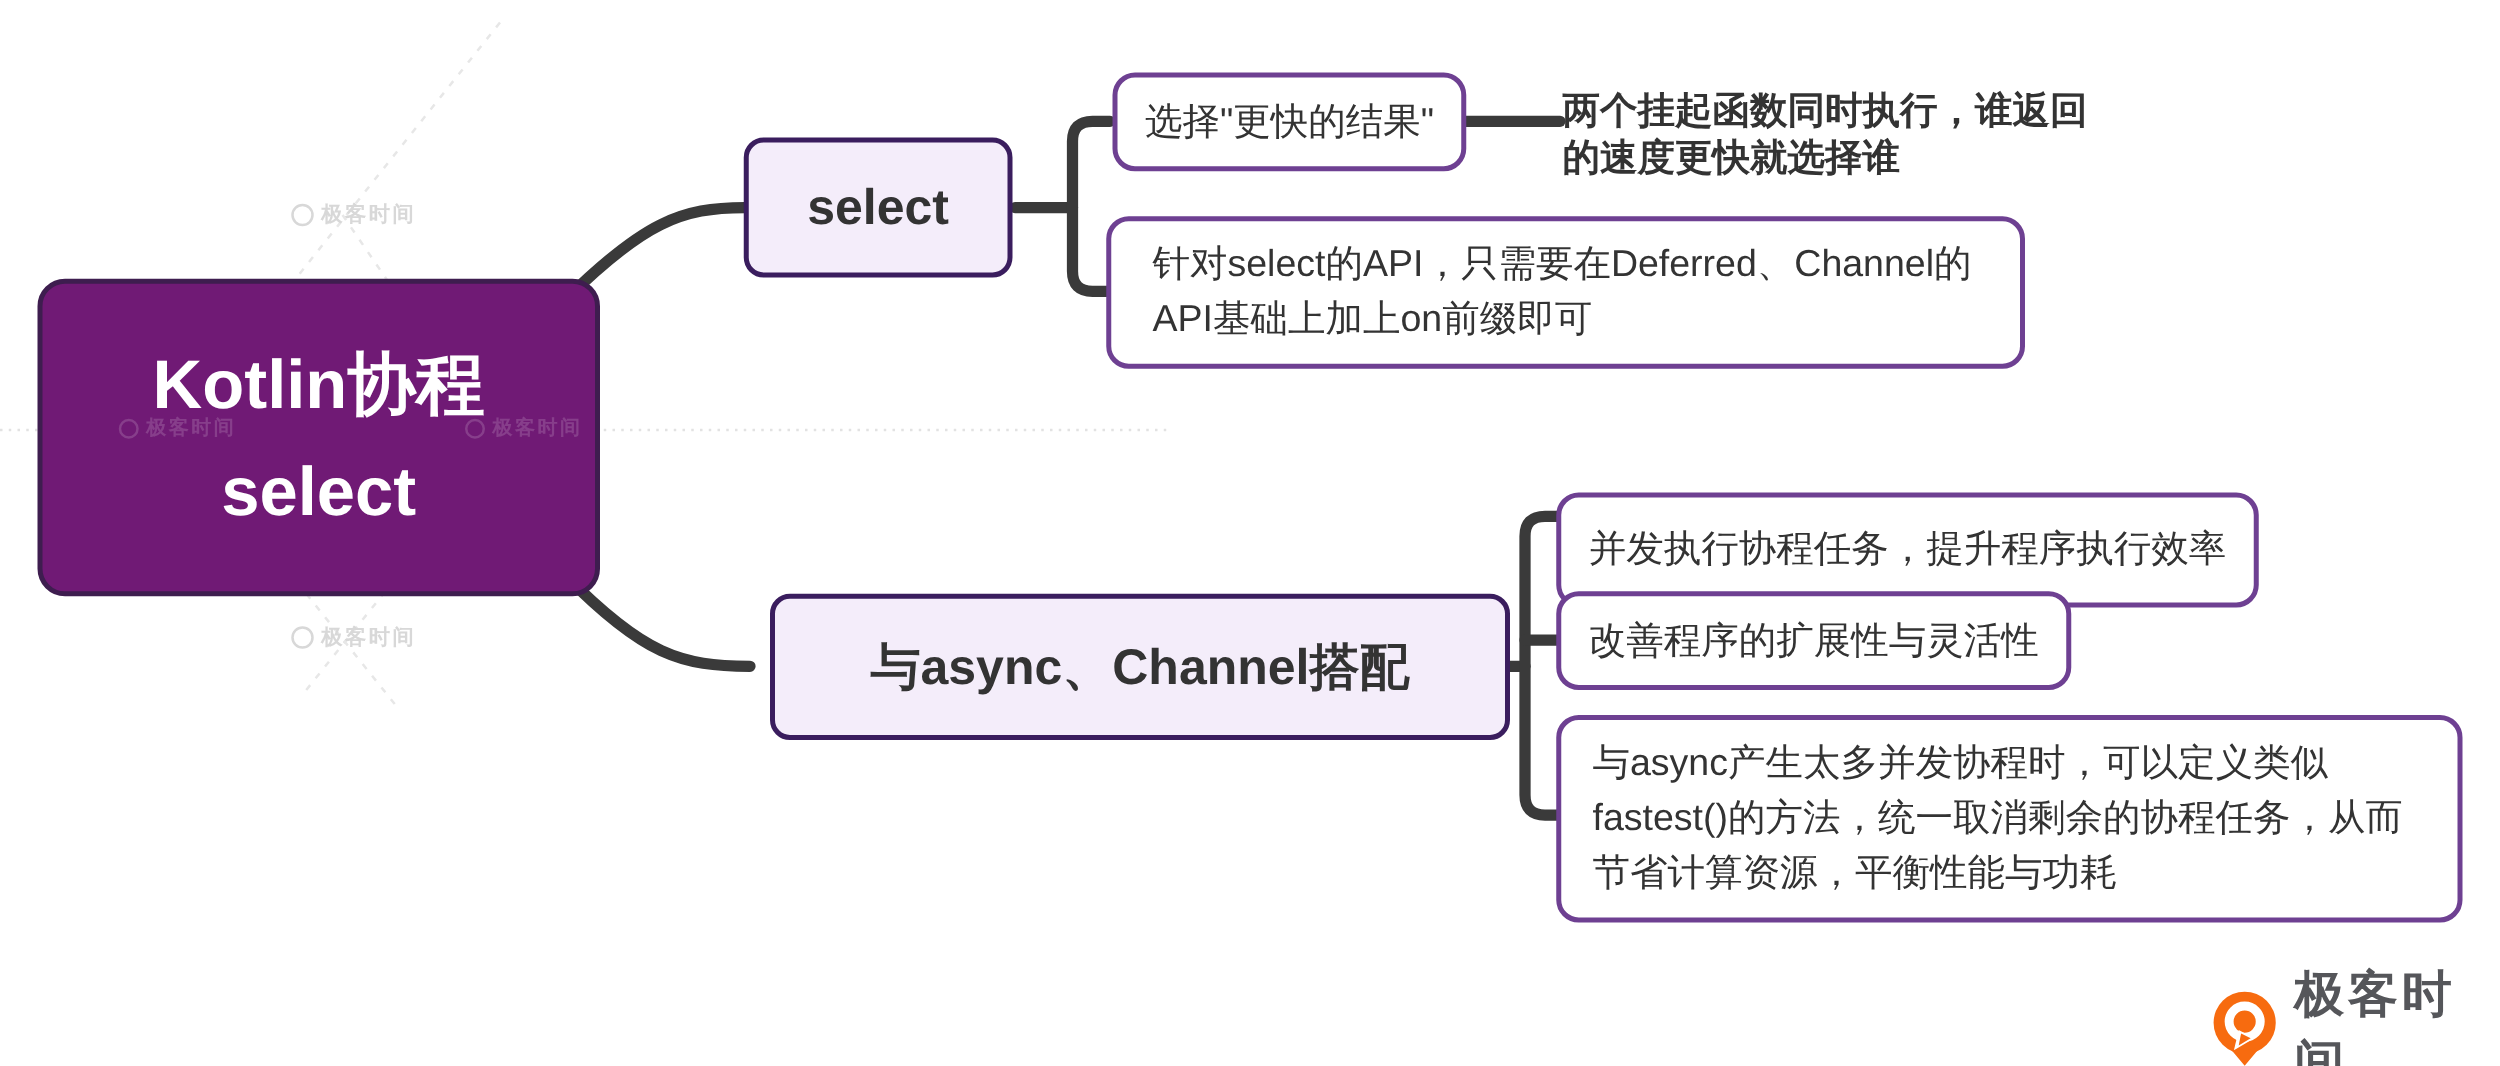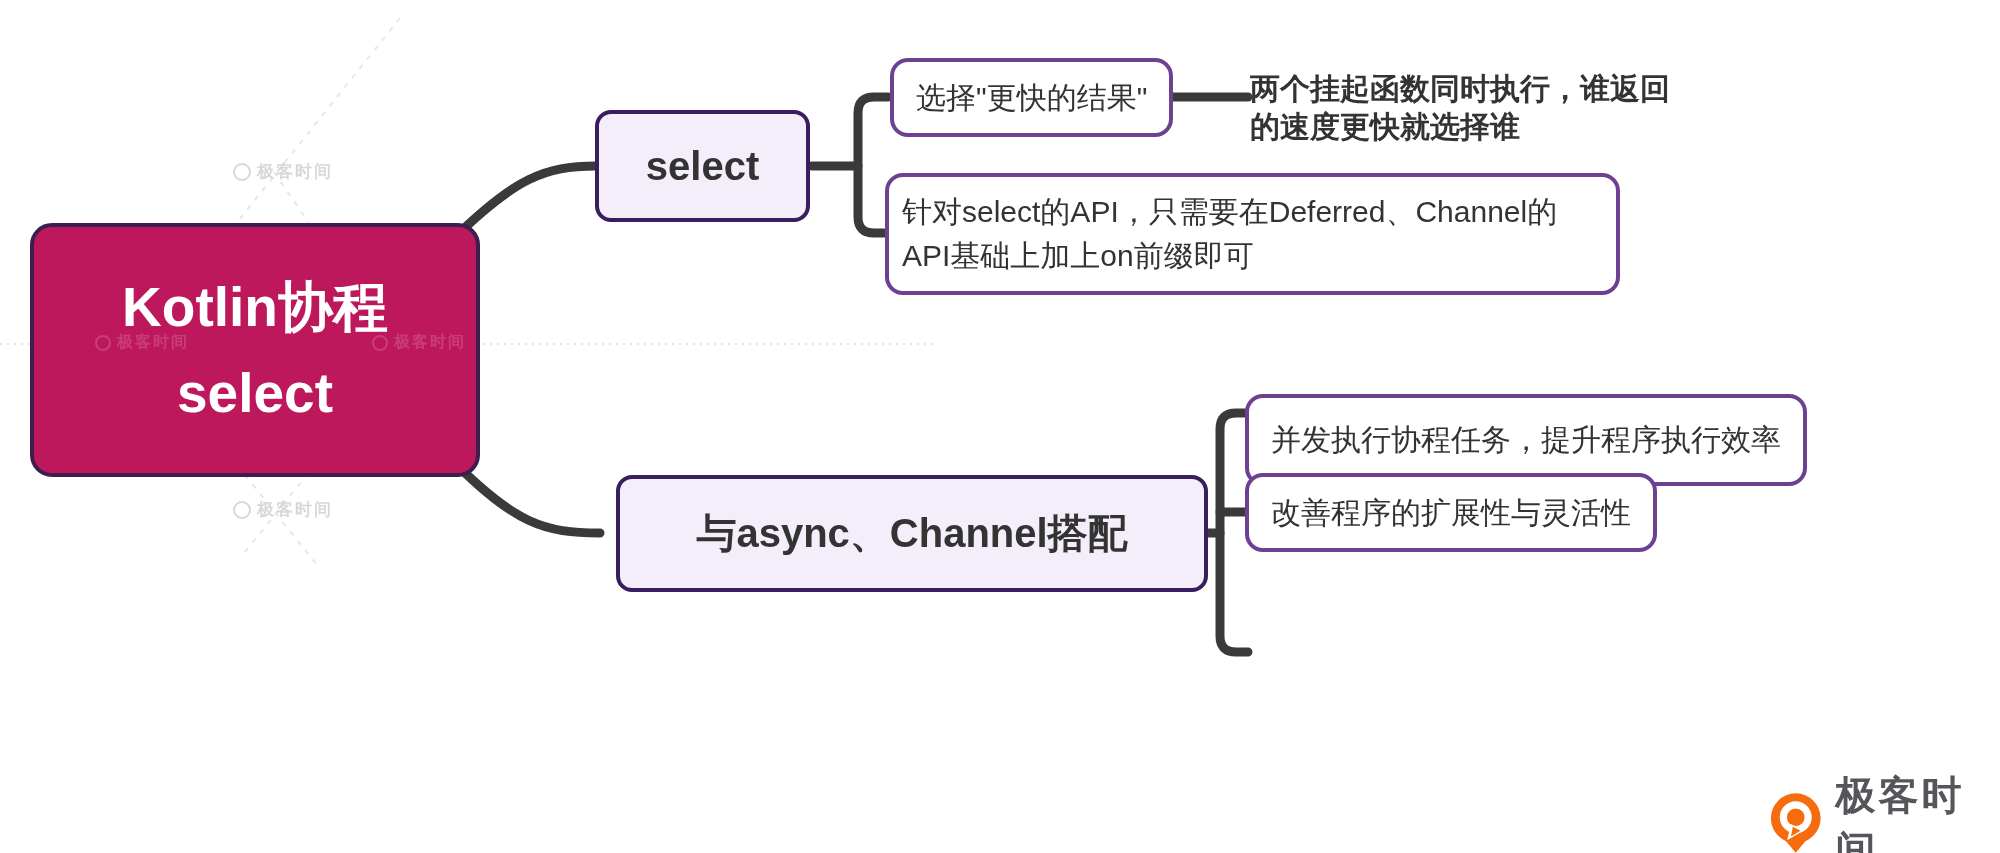--- a/index.html
+++ b/index.html
@@ -9,21 +9,21 @@
 
   
   #wm-layer{position:absolute;inset:0;z-index:0;}
   #connector-layer{position:absolute;inset:0;z-index:1;pointer-events:none;}
   .node{position:absolute;z-index:2;box-sizing:border-box;}
   .overwm{position:absolute;z-index:3;}
 
   
   .root-node{
     left:30px;top:223px;width:450px;height:254px;
-    background:#be185d;border:4px solid #3E1D4F;border-radius:22px;
+    background:#701a75;border:4px solid #3E1D4F;border-radius:22px;
     display:flex;flex-direction:column;align-items:center;justify-content:center;
     color:#fff;font-size:55px;font-weight:bold;line-height:86px;text-align:center;
   }
 
   
   .branch-node{
     background:#F4EDFA;border:4px solid #3A1D5E;border-radius:16px;
     display:flex;align-items:center;justify-content:center;
     font-size:40px;font-weight:600;color:#333;white-space:nowrap;
   }
@@ -31,21 +31,21 @@
   .branch-combo{left:616px;top:475px;width:592px;height:117px;}
 
   
   .leaf-node{
     background:#fff;border:4px solid #6E4092;border-radius:18px;
     font-size:30px;font-weight:500;color:#333;line-height:44px;
     display:flex;align-items:center;
   }
   .leaf-single{white-space:nowrap;padding:0 22px;}
   .leaf-choose{left:890px;top:58px;height:79px;}
-  .leaf-api{left:885px;top:173px;width:735px;padding:13px 13px;}
+  .leaf-api{left:885px;top:173px;width:735px;padding:13px 33px;}
   .leaf-concurrency{left:1245px;top:394px;height:92px;}
   .leaf-flexibility{left:1245px;top:473px;height:79px;}
   .leaf-fastest{left:1245px;top:572px;width:725px;padding:13px 25px;}
 
   
   .note-text{
     left:1250px;top:58px;width:445px;
     font-size:30px;font-weight:600;color:#333;line-height:38px;margin-top:12px;
   }
 
@@ -144,20 +144,23 @@
   </div>
 
   <div class="node leaf-node leaf-single leaf-concurrency">
     <span>并发执行协程任务，提升程序执行效率</span>
   </div>
 
   <div class="node leaf-node leaf-single leaf-flexibility">
     <span>改善程序的扩展性与灵活性</span>
   </div>
 
+  <div class="node leaf-node leaf-fastest">
+    <span>与async产生太多并发协程时，可以定义类似fastest()的方法，统一取消剩余的协程任务，从而节省计算资源，平衡性能与功耗</span>
+  </div>
 
   <div class="brand">
     <svg width="58" height="64" viewBox="0 0 58 64">
       <circle cx="29" cy="27" r="26" fill="#F76B0F"></circle>
       <path d="M 13 44 L 29 63 L 45 44 Q 29 56 13 44 Z" fill="#F76B0F"></path>
       <circle cx="29" cy="26" r="13" fill="none" stroke="#ffffff" stroke-width="7.5"></circle>
       <polygon points="24,33 37,40 20,50" fill="#ffffff"></polygon>
       <polygon points="26,36 34,40 24,46" fill="#F76B0F"></polygon>
     </svg>
     <span class="brand-text">极客时间</span>

